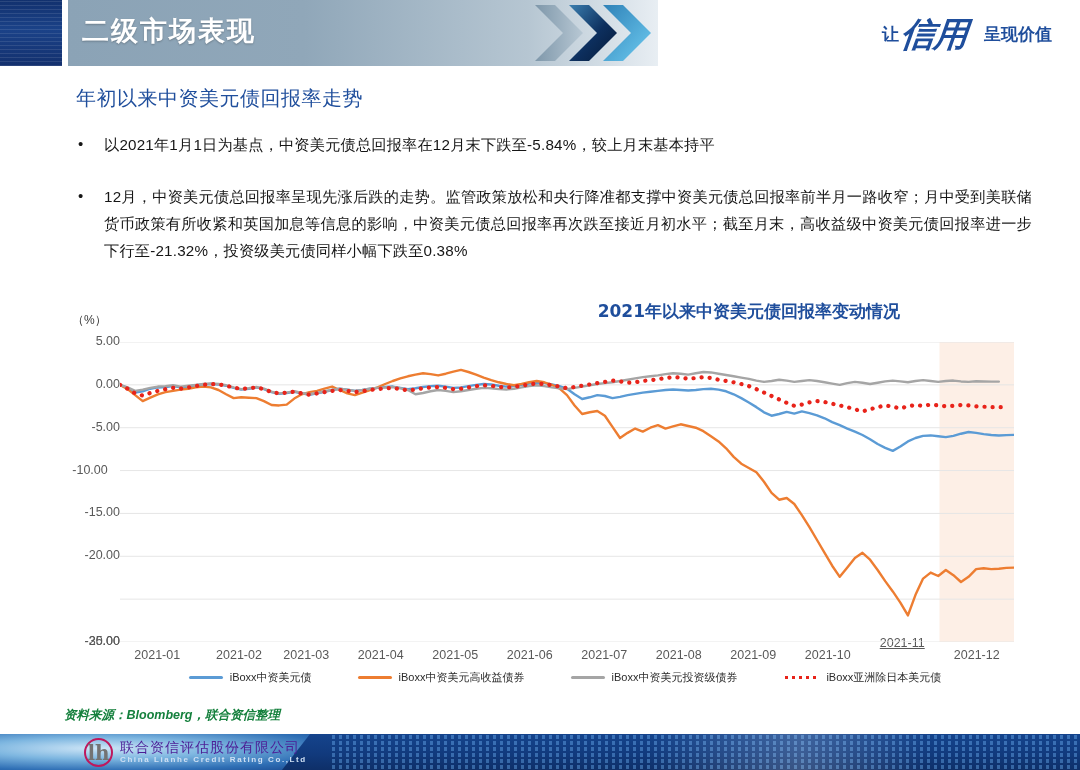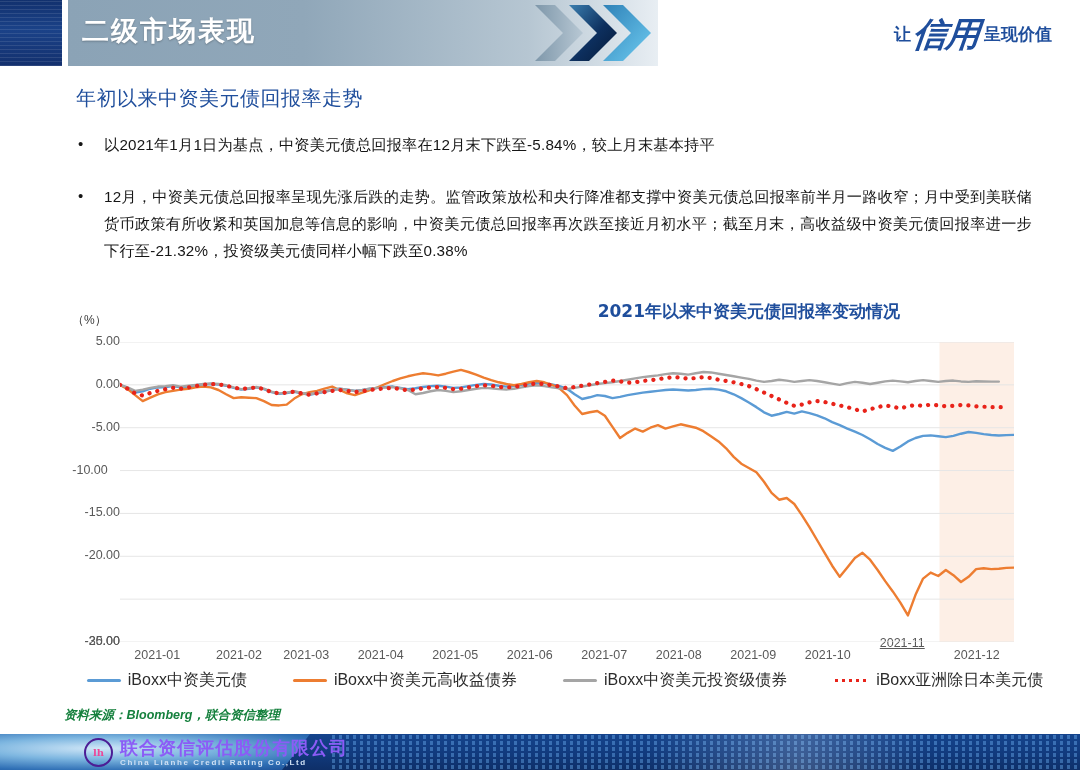--- a/index.html
+++ b/index.html
@@ -39,21 +39,21 @@
   .logo{
     position:absolute;right:28px;top:12px;height:44px;
     display:flex;align-items:center;gap:2px;color:#1f4e9c;
   }
   .logo .sm{font-size:17px;font-weight:bold;font-family:"DejaVu Sans",sans-serif;}
   .logo .big{
     font-size:34px;font-weight:bold;font-style:italic;
     font-family:"DejaVu Serif","Liberation Serif",serif;
     letter-spacing:-1px;line-height:1;transform:skewX(-6deg);
   }
-  .logo .tail{font-size:17px;font-weight:bold;font-family:"DejaVu Sans",sans-serif;margin-left:3px;}
+  .logo .tail{font-size:17px;font-weight:bold;font-family:"DejaVu Sans",sans-serif;margin-left:15px;}
 
   
   .sec-title{
     position:absolute;left:76px;top:85px;
     font-size:20px;font-weight:normal;color:#1f4e9c;letter-spacing:.5px;
     font-family:"DejaVu Sans","Liberation Sans",sans-serif;
   }
   .bullet{position:absolute;display:flex;color:#161616;}
   .bullet .dot{width:26px;flex:none;font-size:15px;line-height:1.75;padding-left:6px;}
   .bullet .txt{font-size:15.2px;line-height:1.78;letter-spacing:.2px;text-align:justify;}
@@ -65,21 +65,21 @@
   .chart-title{
     position:absolute;left:0;top:2px;width:840px;text-align:right;
     font-size:17px;font-weight:bold;color:#1f4e9c;
     font-family:"DejaVu Sans","Liberation Sans",sans-serif;
   }
   .unit{position:absolute;left:12px;top:14px;font-size:12px;color:#3a3a3a;}
   .plot{position:absolute;left:60px;top:44px;width:894px;height:300px;}
   .ytick{position:absolute;left:0;width:60px;text-align:right;font-size:12.5px;color:#595959;}
   .xtick{position:absolute;font-size:12.5px;color:#595959;text-align:center;width:80px;}
   .legend{position:absolute;left:0;top:372px;width:1010px;display:flex;justify-content:center;gap:46px;}
-  .lg{display:flex;align-items:center;gap:7px;font-size:16px;color:#2b2b2b;white-space:nowrap;}
+  .lg{display:flex;align-items:center;gap:7px;font-size:11px;color:#2b2b2b;white-space:nowrap;}
   .lg .swatch{width:34px;height:3px;border-radius:2px;display:inline-block;}
   .lg .swdot{width:36px;height:5px;display:inline-block;
     background-image:radial-gradient(circle,#e8231a 45%,transparent 46%);
     background-size:7px 5px;background-repeat:repeat-x;}
   .source{
     position:absolute;left:64px;top:707px;font-size:12.5px;color:#15803d;
     font-style:italic;font-weight:bold;
   }
 
   
@@ -98,26 +98,26 @@
     background-image:radial-gradient(circle,rgba(120,190,255,.50) 40%,transparent 42%);
     background-size:7px 6px;opacity:.75;
   }
   .f-sheen{
     position:absolute;left:0;top:0;width:1080px;height:36px;
     background:linear-gradient(90deg,transparent 0%,transparent 60%,rgba(255,255,255,.18) 74%,transparent 86%);
     clip-path:polygon(310px 0,1080px 0,1080px 36px,282px 36px);
   }
   .f-logo{position:absolute;left:84px;top:4px;display:flex;align-items:center;gap:7px;z-index:4;}
   .f-mark{
-    width:25px;height:25px;border-radius:50%;border:2px solid #4c1d95;
+    width:25px;height:25px;border-radius:50%;border:2px solid #be185d;
     display:flex;align-items:center;justify-content:center;
-    font-size:10px;font-weight:bold;color:#ec4899;
+    font-size:20px;font-weight:bold;color:#737373;
     font-family:"DejaVu Serif",serif;
   }
-  .f-cn{font-size:18px;font-weight:bold;color:#8b5cf6;letter-spacing:1px;line-height:1.1;
+  .f-cn{font-size:14px;font-weight:normal;color:#4c1d95;letter-spacing:1px;line-height:1.1;
         font-family:"DejaVu Sans",sans-serif;}
   .f-en{font-size:8px;font-weight:bold;color:#cfe0f4;letter-spacing:1.6px;line-height:1.2;}
 </style>
 </head>
 <body>
 
 <div class="header">
   <div class="hdr-left-block"></div>
   <div class="hdr-bar"></div>
   <div class="hdr-title">二级市场表现</div>

